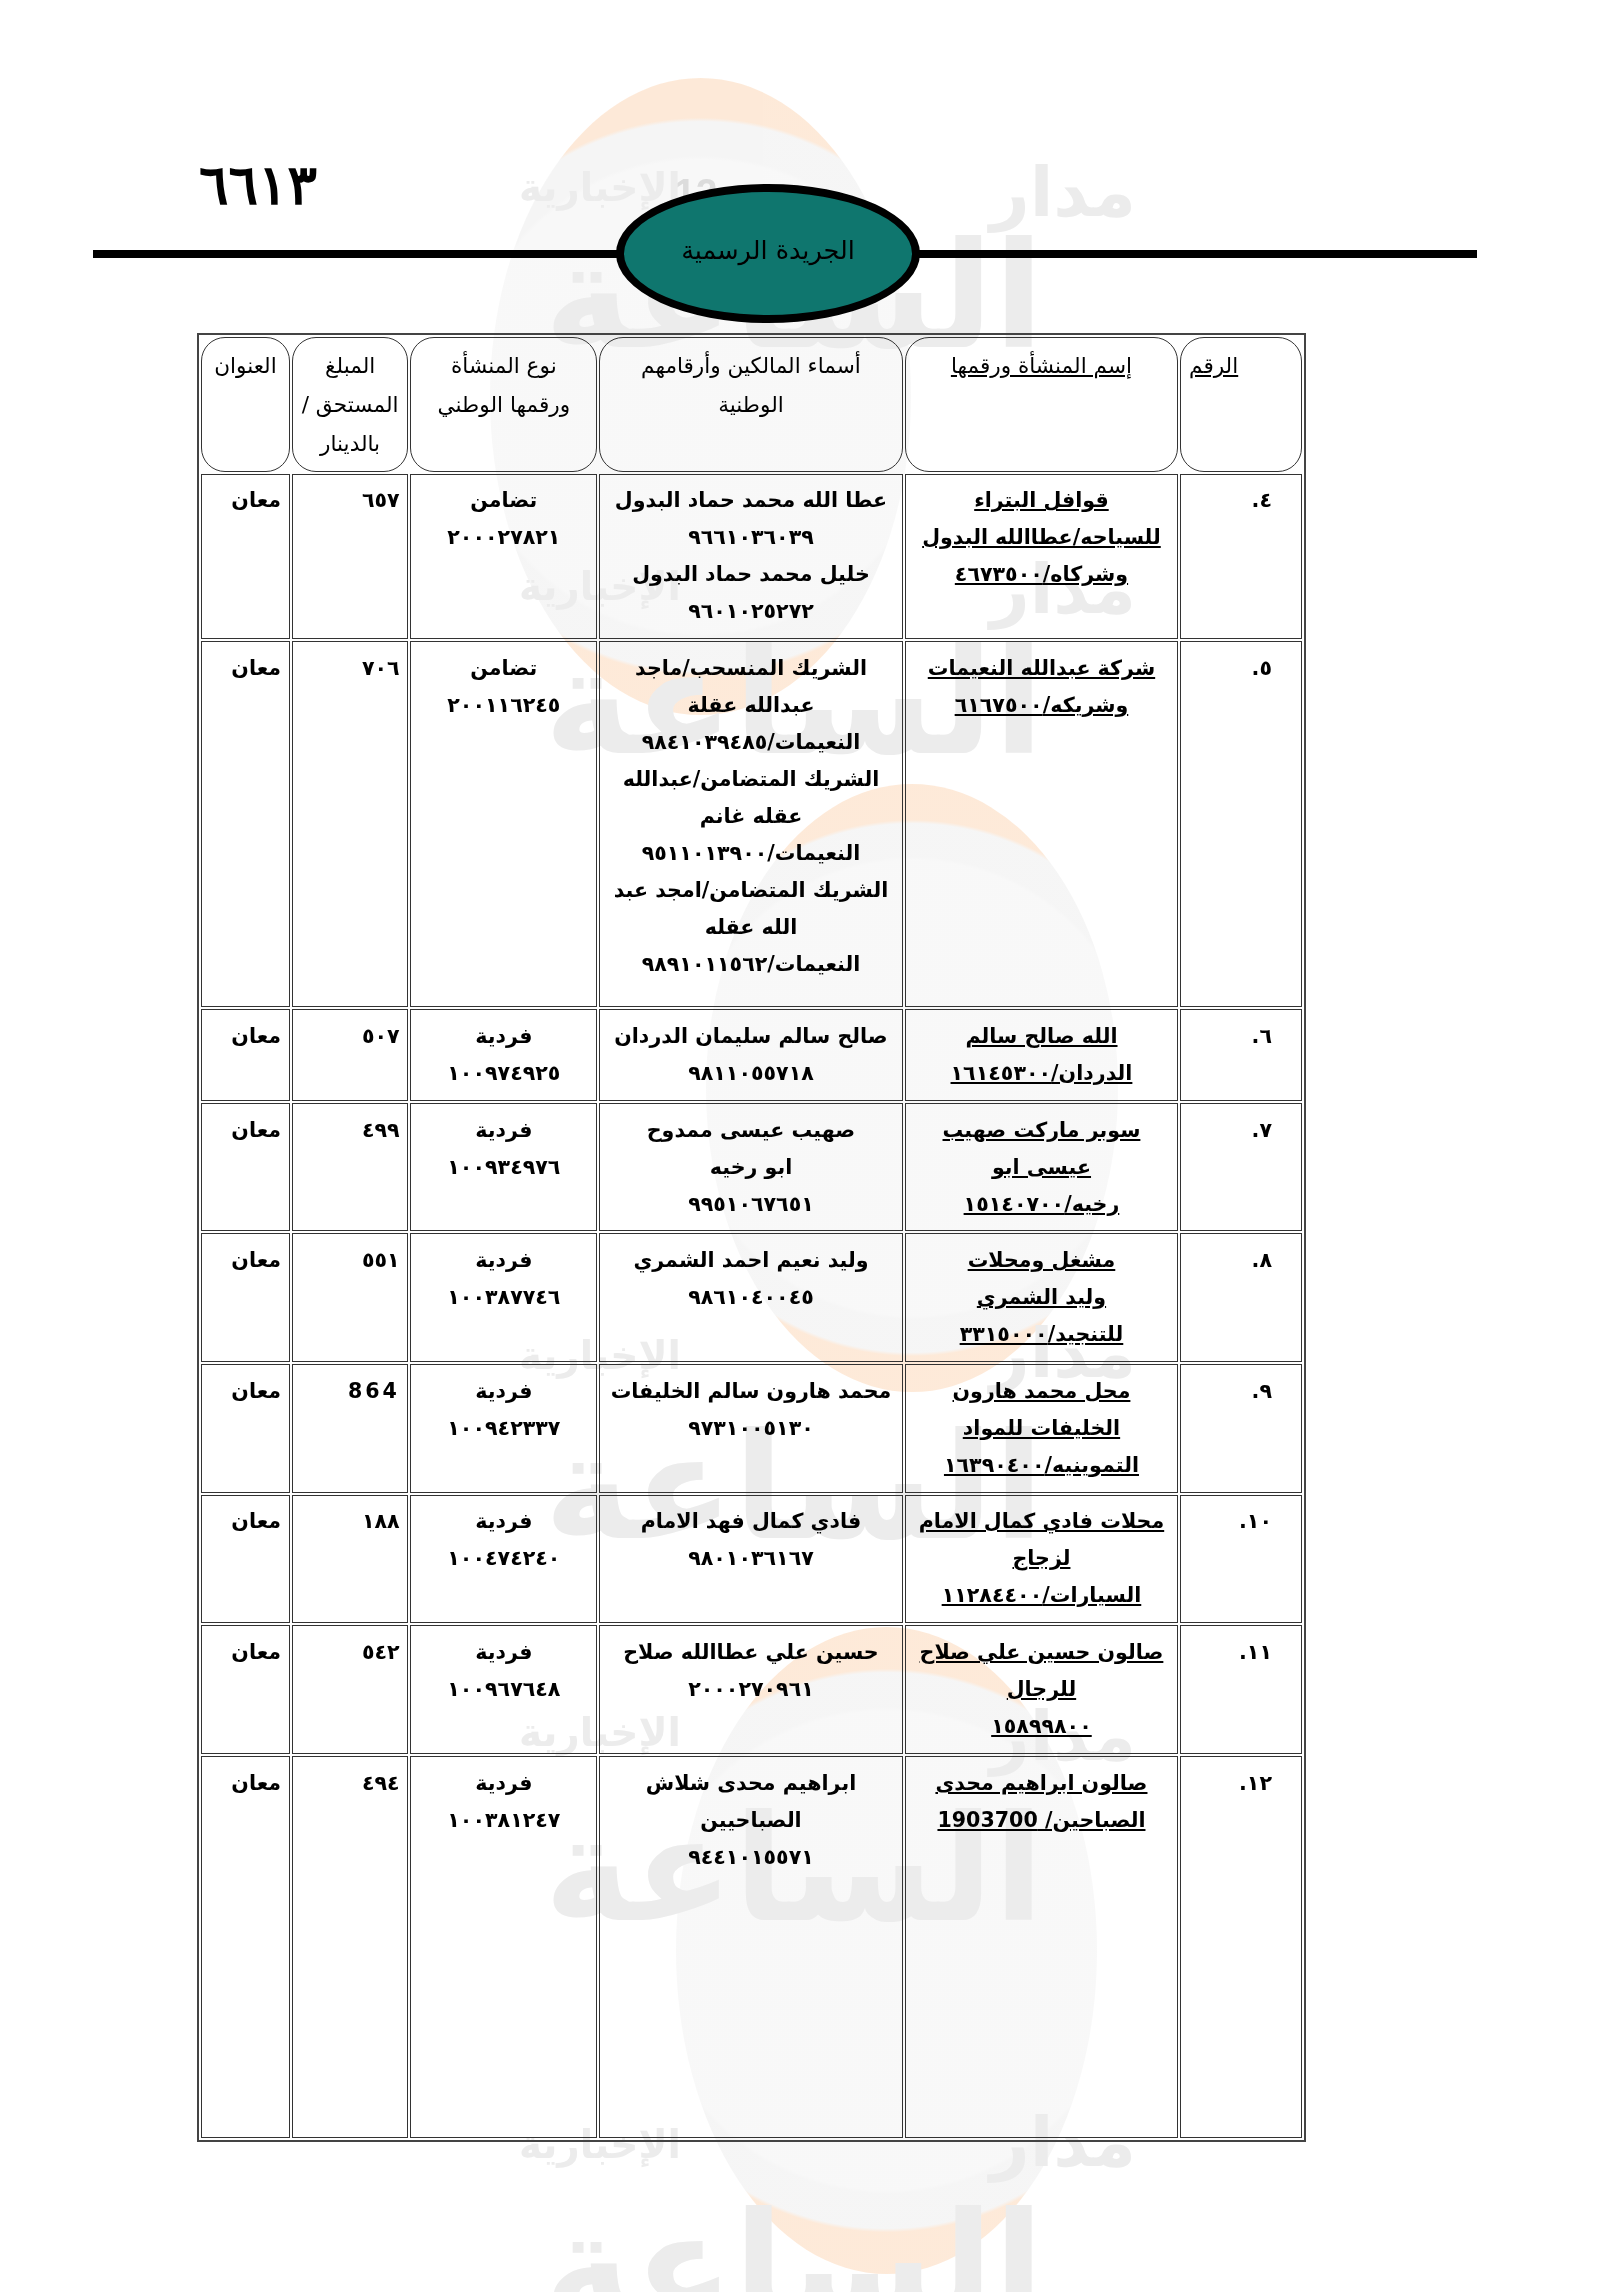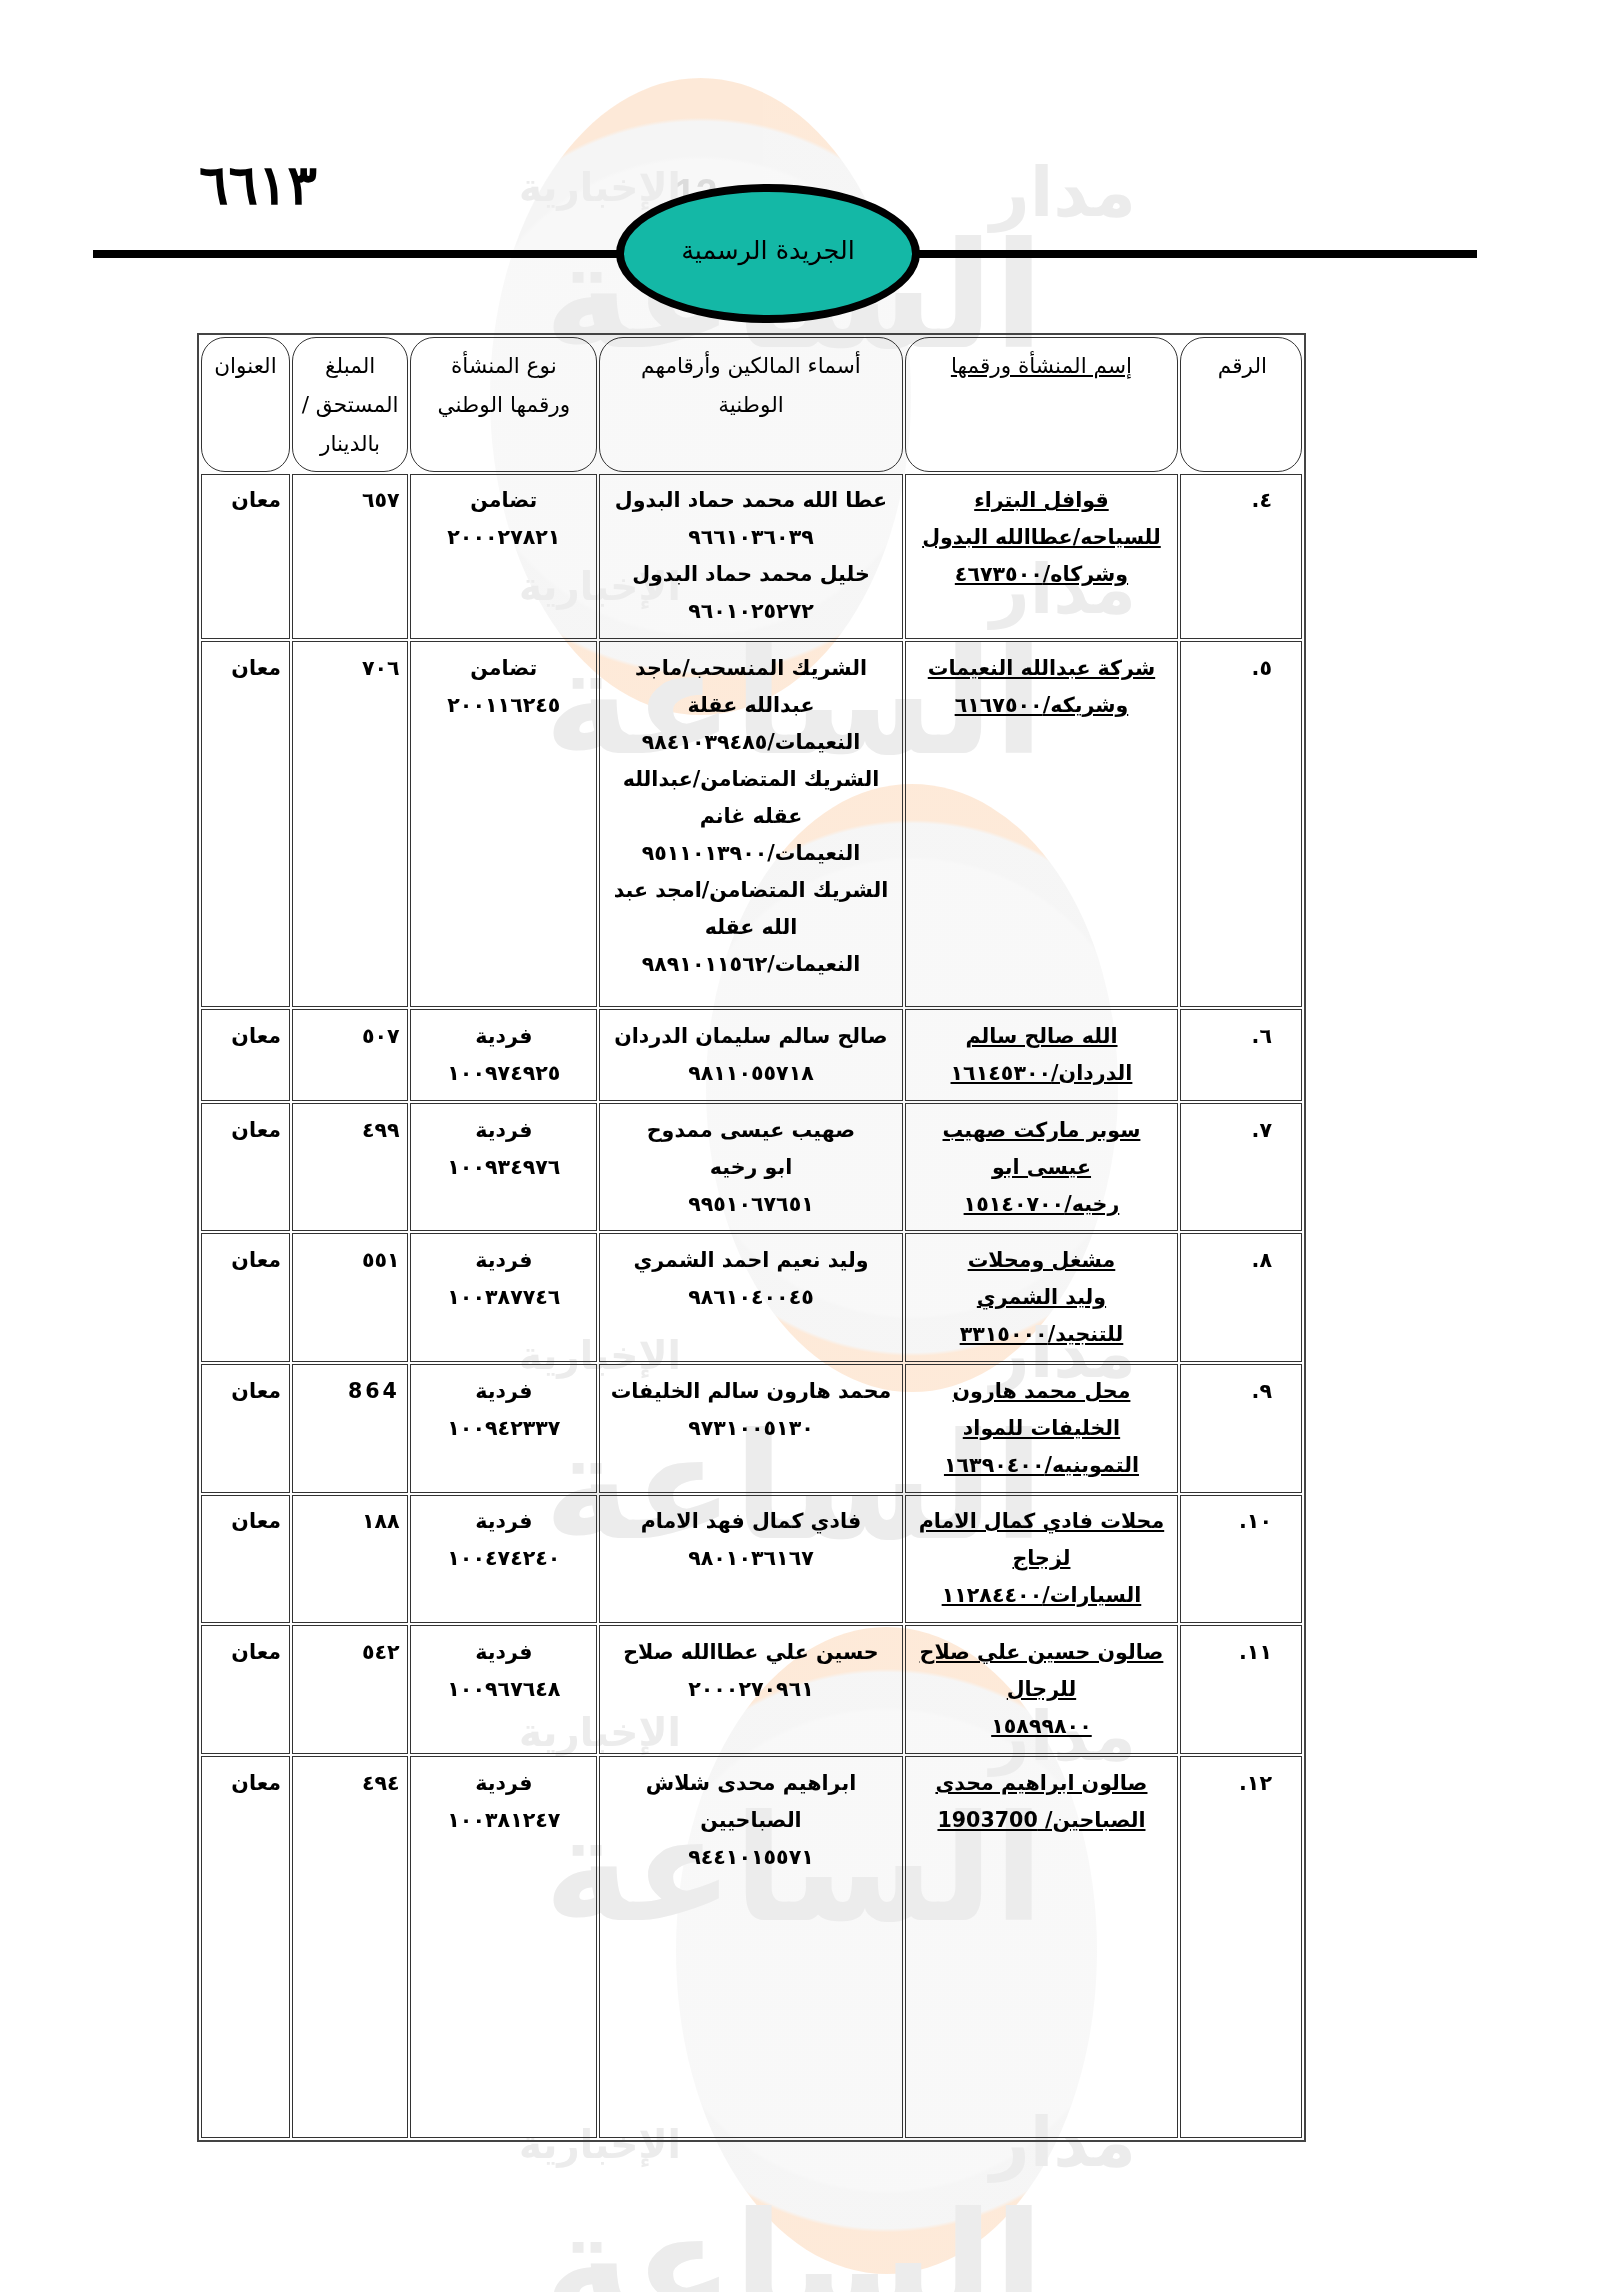--- a/index.html
+++ b/index.html
@@ -12,32 +12,32 @@
                 background:radial-gradient(circle at 50% 50%, #f7f7f7 0 62%, #f4f4f4 63% 72%, #fde6d2 73% 86%, #fff3e8 87% 100%);
                 opacity:.85; }
     .wm-clock .num { position:absolute; color:#d6d6d6; font-family:"Liberation Sans", sans-serif; font-weight:bold; }
     .wm-text { color:#ececec; font-family:"DejaVu Sans", sans-serif; font-weight:bold; direction:rtl; white-space:nowrap; }
 
     
     .page-number { position:absolute; left:199px; top:116px; font-family:"DejaVu Serif", serif;
                    font-weight:bold; font-size:55px; letter-spacing:7.8px; direction:rtl; line-height:63px;margin-top:37px; }
     .rule { position:absolute; left:93px; top:250px; width:1384px; height:7.8px; background:#000; }
     .oval { position:absolute; left:616px; top:184px; width:304px; height:139px; border:8.8px solid #000;
-            border-radius:50%; background:#14b8a6; box-sizing:border-box;
+            border-radius:50%; background:#0f766e; box-sizing:border-box;
             display:flex; align-items:center; justify-content:center; }
     .oval span { font-family:"DejaVu Sans", sans-serif; font-size:25.5px; direction:rtl; margin-top:-7.8px; }
 
     
     .gazette-table { position:absolute; left:197px; top:333px; width:1109px; height:1725px;
                      border-collapse:separate; border-spacing:2px; border:2px solid #444; direction:rtl; table-layout:fixed;
                      background:transparent; }
     .gazette-table th, .gazette-table td { border:1.5px solid #333; vertical-align:top; padding:7.8px 7.8px;
                      font-family:"DejaVu Sans", sans-serif; font-weight:bold; font-size:20.6px; line-height:37px; }
     .gazette-table th { text-align:center; font-weight:normal; font-size:21.6px; line-height:39px;border-radius:24px; }
-    .gazette-table th.c-num { text-align:right; padding-right:34px; }
+    .gazette-table th.c-num { text-align:left; padding-right:34px;text-decoration:underline; }
     .c-num  { width:118px; }
     .c-name { width:265px; text-align:center;text-decoration:underline; }
     .c-owner{ width:294px; text-align:center; }
     .c-type { width:181px; text-align:center; }
     .c-amt  { width:113px; }
     .c-addr { width:86px; text-align:right; }
     td.c-num { text-align:right; padding-right:29px; }
     .line { display:block; }
     .digits { letter-spacing:2.9px; }
     .gazette-table tr.h { height:123px; }

